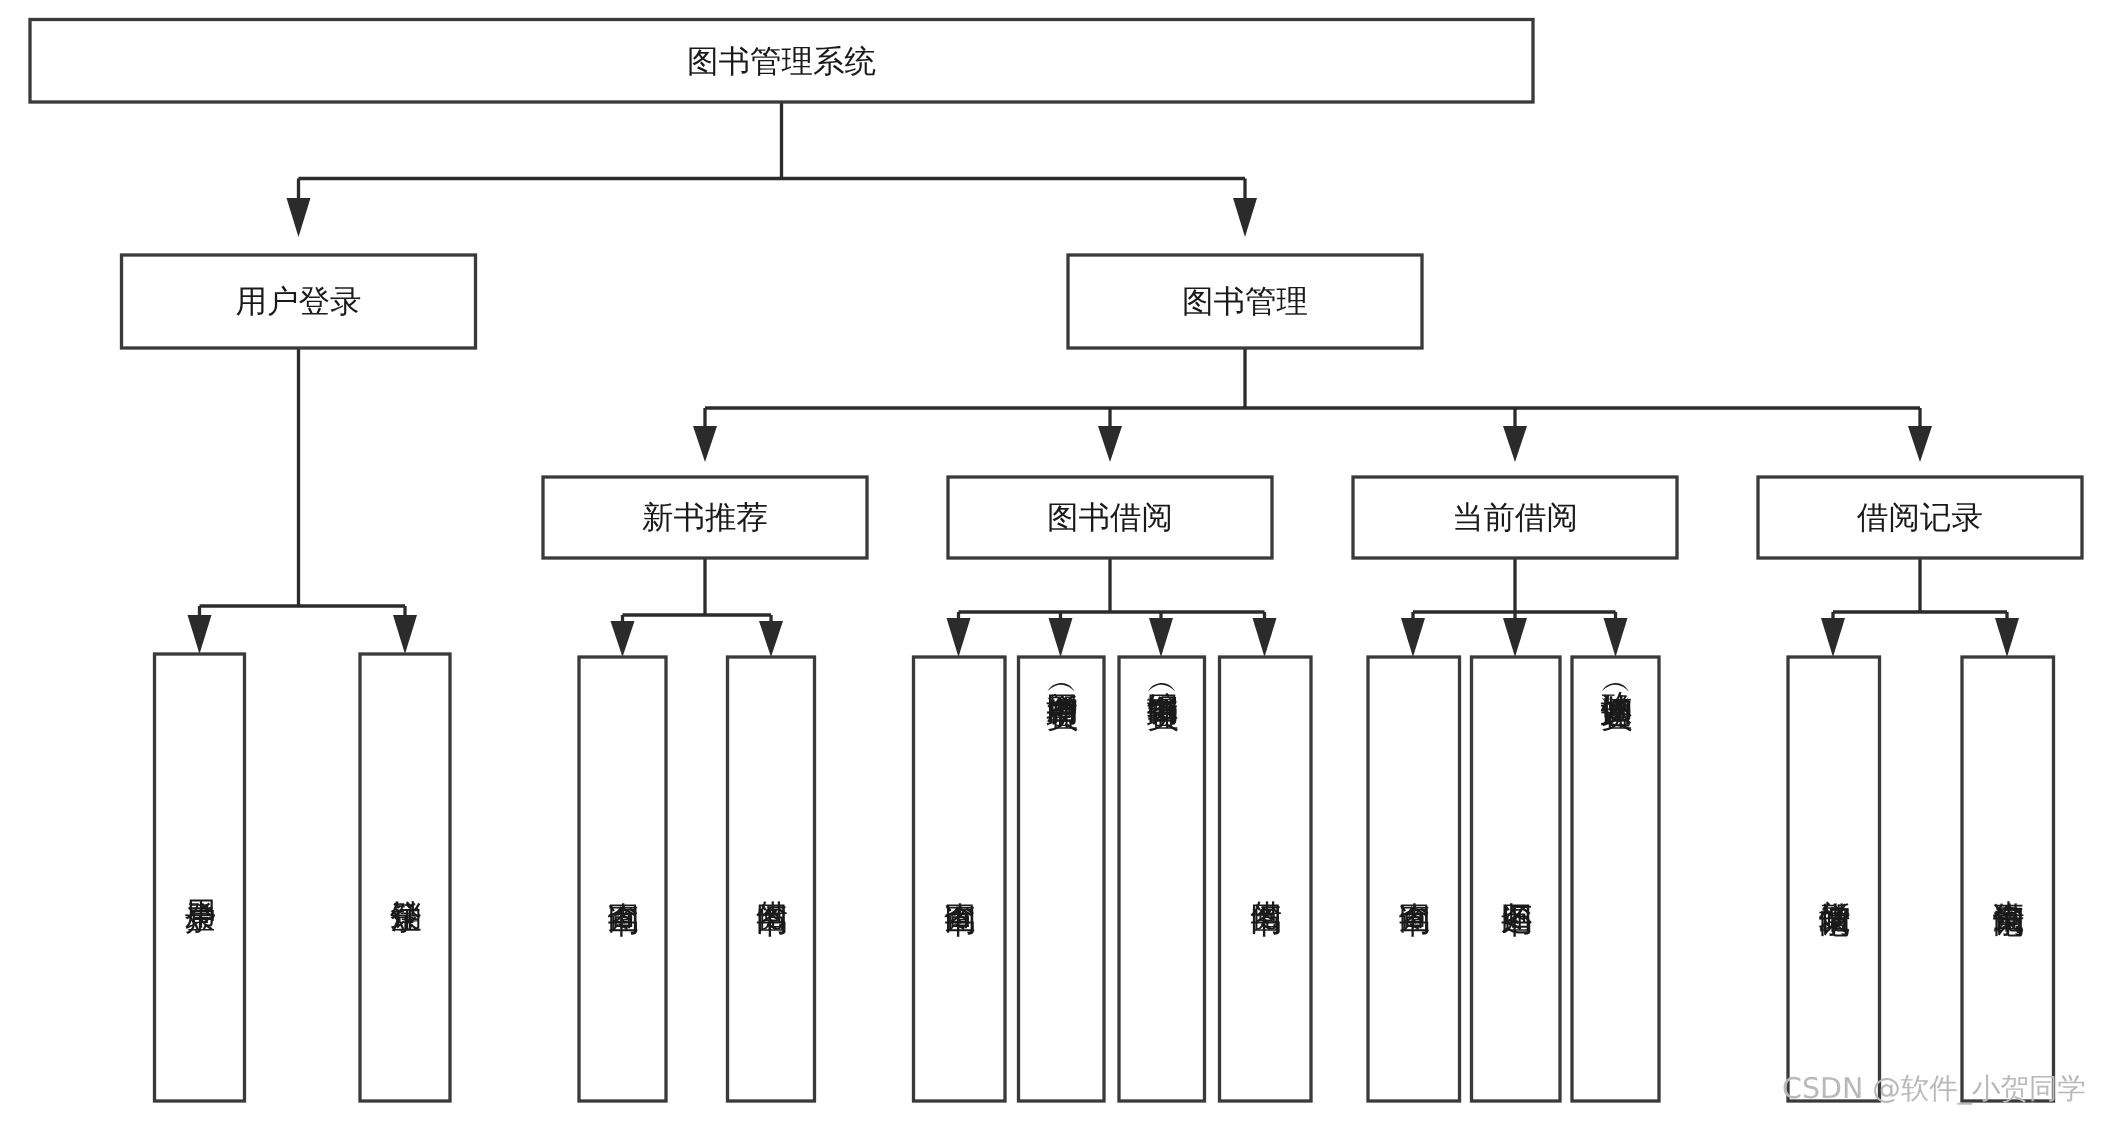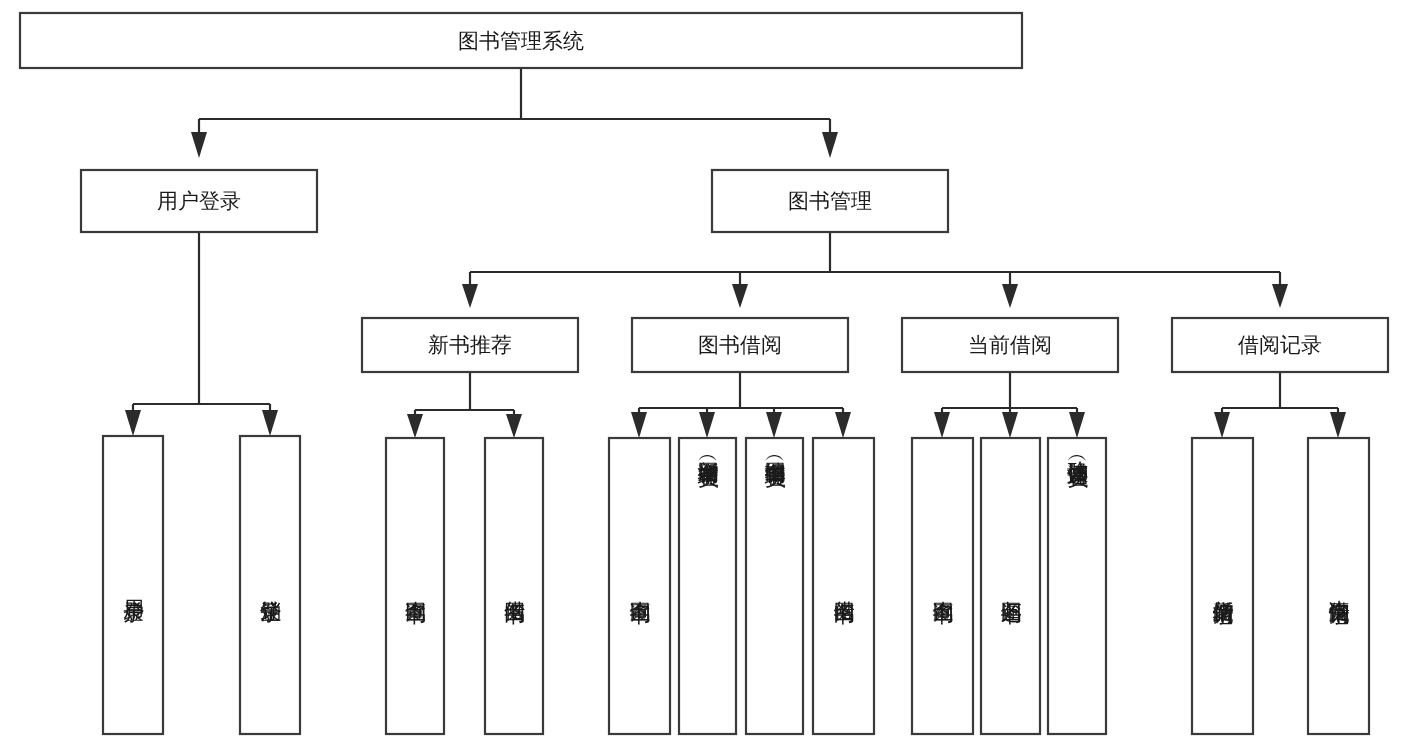--- a/index.html
+++ b/index.html
@@ -246,14 +246,15 @@
     <span class="node-label-v" style="margin-top:6px;">确认归还（管理员）</span>
   </div>
 
   <div class="leaf-cell" style="left:1192px; top:438px; width:61px; height:296px;">
     <span class="node-label-v">新增借阅记录</span>
   </div>
   <div class="leaf-cell" style="left:1308px; top:438px; width:61px; height:296px;">
     <span class="node-label-v">查询借阅记录</span>
   </div>
 
+  <div class="watermark">CSDN @软件_小贺同学</div>
 
 </div>
 
 </body></html>

